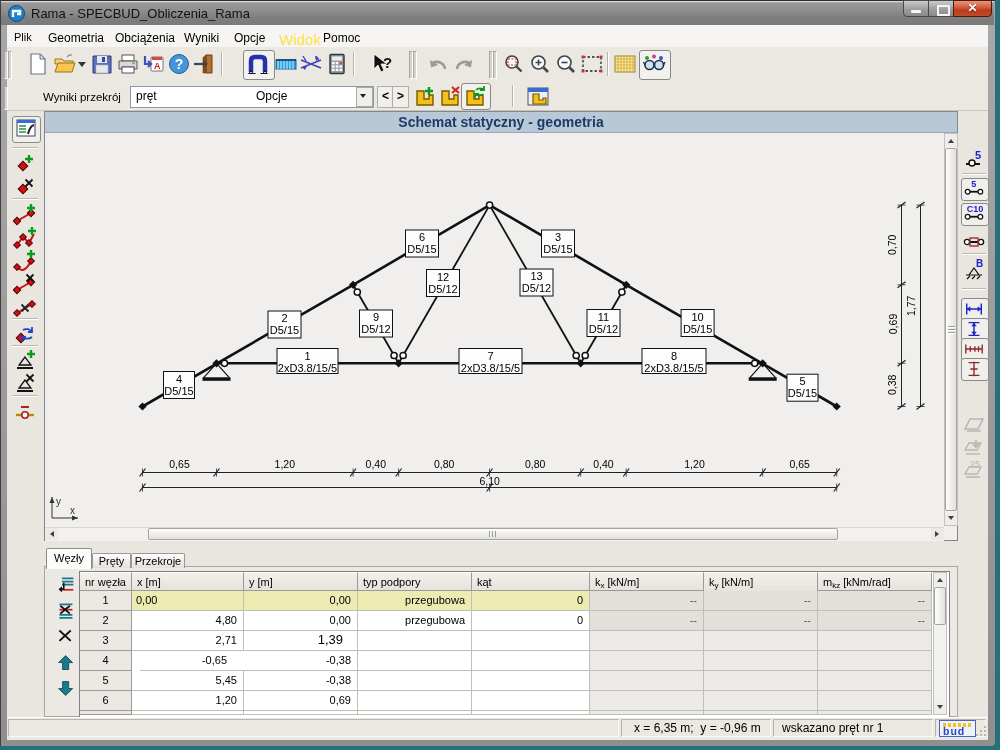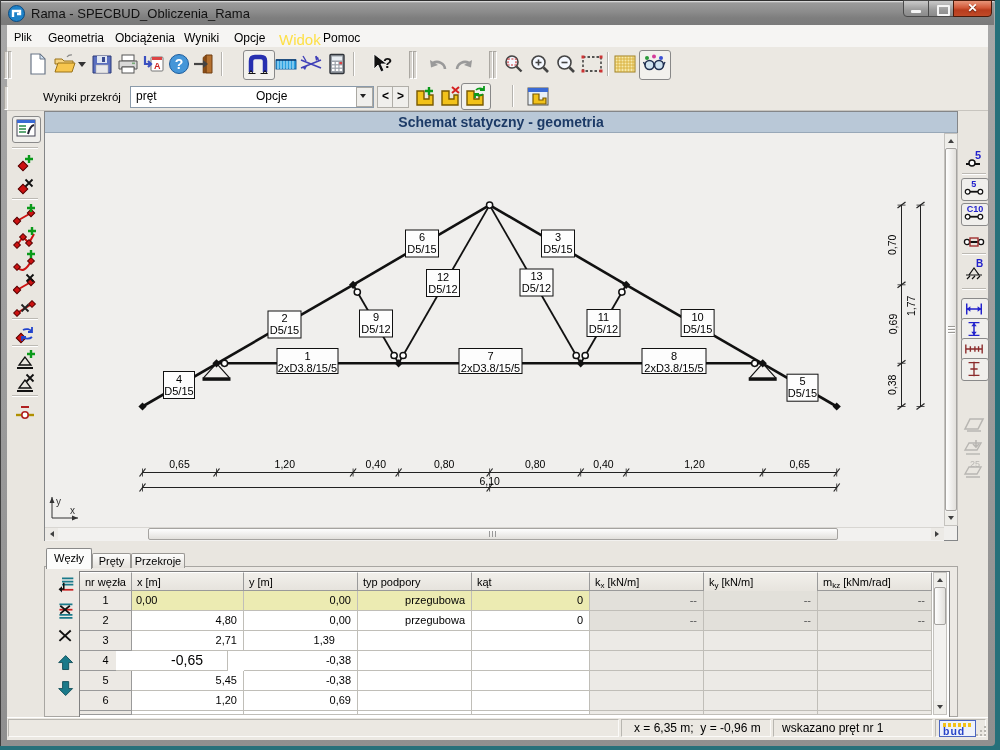--- a/index.html
+++ b/index.html
@@ -526,28 +526,28 @@
 <div style="position:absolute;left:80px;top:611px;width:52px;height:20px;background:#ece9e4;border-right:1px solid #9a9a9a;border-bottom:1px solid #9a9a9a;font-size:11px;color:#000;text-align:center;;line-height:18px;box-sizing:border-box;overflow:hidden">2</div>
 <div style="position:absolute;left:132px;top:611px;width:112px;height:20px;background:#fff;border-right:1px solid #c0beb8;border-bottom:1px solid #c0beb8;font-size:11px;color:#000;text-align:right;padding-right:6px;line-height:18px;box-sizing:border-box;overflow:hidden">4,80</div>
 <div style="position:absolute;left:244px;top:611px;width:114px;height:20px;background:#fff;border-right:1px solid #c0beb8;border-bottom:1px solid #c0beb8;font-size:11px;color:#000;text-align:right;padding-right:6px;line-height:18px;box-sizing:border-box;overflow:hidden">0,00</div>
 <div style="position:absolute;left:358px;top:611px;width:114px;height:20px;background:#fff;border-right:1px solid #c0beb8;border-bottom:1px solid #c0beb8;font-size:11px;color:#000;text-align:right;padding-right:6px;line-height:18px;box-sizing:border-box;overflow:hidden">przegubowa</div>
 <div style="position:absolute;left:472px;top:611px;width:118px;height:20px;background:#fff;border-right:1px solid #c0beb8;border-bottom:1px solid #c0beb8;font-size:11px;color:#000;text-align:right;padding-right:6px;line-height:18px;box-sizing:border-box;overflow:hidden">0</div>
 <div style="position:absolute;left:590px;top:611px;width:114px;height:20px;background:#e2e0da;border-right:1px solid #c0beb8;border-bottom:1px solid #c0beb8;font-size:11px;color:#555;text-align:right;padding-right:6px;line-height:18px;box-sizing:border-box;overflow:hidden">--</div>
 <div style="position:absolute;left:704px;top:611px;width:114px;height:20px;background:#e2e0da;border-right:1px solid #c0beb8;border-bottom:1px solid #c0beb8;font-size:11px;color:#555;text-align:right;padding-right:6px;line-height:18px;box-sizing:border-box;overflow:hidden">--</div>
 <div style="position:absolute;left:818px;top:611px;width:114px;height:20px;background:#e2e0da;border-right:1px solid #c0beb8;border-bottom:1px solid #c0beb8;font-size:11px;color:#555;text-align:right;padding-right:6px;line-height:18px;box-sizing:border-box;overflow:hidden">--</div>
 <div style="position:absolute;left:80px;top:631px;width:52px;height:20px;background:#ece9e4;border-right:1px solid #9a9a9a;border-bottom:1px solid #9a9a9a;font-size:11px;color:#000;text-align:center;;line-height:18px;box-sizing:border-box;overflow:hidden">3</div>
 <div style="position:absolute;left:132px;top:631px;width:112px;height:20px;background:#fff;border-right:1px solid #c0beb8;border-bottom:1px solid #c0beb8;font-size:11px;color:#000;text-align:right;padding-right:6px;line-height:18px;box-sizing:border-box;overflow:hidden">2,71</div>
-<div style="position:absolute;left:244px;top:631px;width:114px;height:20px;background:#fff;border-right:1px solid #c0beb8;border-bottom:1px solid #c0beb8;font-size:11px;color:#000;text-align:right;padding-right:22px;line-height:18px;box-sizing:border-box;overflow:hidden">1,39</div>
+<div style="position:absolute;left:244px;top:631px;width:114px;height:20px;background:#fff;border-right:1px solid #c0beb8;border-bottom:1px solid #c0beb8;font-size:13px;color:#000;text-align:right;padding-right:14px;line-height:18px;box-sizing:border-box;overflow:hidden">1,39</div>
 <div style="position:absolute;left:358px;top:631px;width:114px;height:20px;background:#fff;border-right:1px solid #c0beb8;border-bottom:1px solid #c0beb8;font-size:11px;color:#000;text-align:right;padding-right:6px;line-height:18px;box-sizing:border-box;overflow:hidden"></div>
 <div style="position:absolute;left:472px;top:631px;width:118px;height:20px;background:#fff;border-right:1px solid #c0beb8;border-bottom:1px solid #c0beb8;font-size:11px;color:#000;text-align:right;padding-right:6px;line-height:18px;box-sizing:border-box;overflow:hidden"></div>
 <div style="position:absolute;left:590px;top:631px;width:114px;height:20px;background:#eceae6;border-right:1px solid #c0beb8;border-bottom:1px solid #c0beb8;font-size:11px;color:#555;text-align:right;padding-right:6px;line-height:18px;box-sizing:border-box;overflow:hidden"></div>
 <div style="position:absolute;left:704px;top:631px;width:114px;height:20px;background:#eceae6;border-right:1px solid #c0beb8;border-bottom:1px solid #c0beb8;font-size:11px;color:#555;text-align:right;padding-right:6px;line-height:18px;box-sizing:border-box;overflow:hidden"></div>
 <div style="position:absolute;left:818px;top:631px;width:114px;height:20px;background:#eceae6;border-right:1px solid #c0beb8;border-bottom:1px solid #c0beb8;font-size:11px;color:#555;text-align:right;padding-right:6px;line-height:18px;box-sizing:border-box;overflow:hidden"></div>
 <div style="position:absolute;left:80px;top:651px;width:52px;height:20px;background:#ece9e4;border-right:1px solid #9a9a9a;border-bottom:1px solid #9a9a9a;font-size:11px;color:#000;text-align:center;;line-height:18px;box-sizing:border-box;overflow:hidden">4</div>
-<div style="position:absolute;left:116px;top:651px;width:112px;height:20px;background:#fff;border-right:1px solid #c0beb8;border-bottom:1px solid #c0beb8;font-size:14px;color:#000;text-align:right;padding-right:24px;line-height:18px;box-sizing:border-box;overflow:hidden">-0,65</div>
+<div style="position:absolute;left:140px;top:651px;width:112px;height:20px;background:#fff;border-right:1px solid #c0beb8;border-bottom:1px solid #c0beb8;font-size:11px;color:#000;text-align:right;padding-right:24px;line-height:18px;box-sizing:border-box;overflow:hidden">-0,65</div>
 <div style="position:absolute;left:244px;top:651px;width:114px;height:20px;background:#fff;border-right:1px solid #c0beb8;border-bottom:1px solid #c0beb8;font-size:11px;color:#000;text-align:right;padding-right:6px;line-height:18px;box-sizing:border-box;overflow:hidden">-0,38</div>
 <div style="position:absolute;left:358px;top:651px;width:114px;height:20px;background:#fff;border-right:1px solid #c0beb8;border-bottom:1px solid #c0beb8;font-size:11px;color:#000;text-align:right;padding-right:6px;line-height:18px;box-sizing:border-box;overflow:hidden"></div>
 <div style="position:absolute;left:472px;top:651px;width:118px;height:20px;background:#fff;border-right:1px solid #c0beb8;border-bottom:1px solid #c0beb8;font-size:11px;color:#000;text-align:right;padding-right:6px;line-height:18px;box-sizing:border-box;overflow:hidden"></div>
 <div style="position:absolute;left:590px;top:651px;width:114px;height:20px;background:#eceae6;border-right:1px solid #c0beb8;border-bottom:1px solid #c0beb8;font-size:11px;color:#555;text-align:right;padding-right:6px;line-height:18px;box-sizing:border-box;overflow:hidden"></div>
 <div style="position:absolute;left:704px;top:651px;width:114px;height:20px;background:#eceae6;border-right:1px solid #c0beb8;border-bottom:1px solid #c0beb8;font-size:11px;color:#555;text-align:right;padding-right:6px;line-height:18px;box-sizing:border-box;overflow:hidden"></div>
 <div style="position:absolute;left:818px;top:651px;width:114px;height:20px;background:#eceae6;border-right:1px solid #c0beb8;border-bottom:1px solid #c0beb8;font-size:11px;color:#555;text-align:right;padding-right:6px;line-height:18px;box-sizing:border-box;overflow:hidden"></div>
 <div style="position:absolute;left:80px;top:671px;width:52px;height:20px;background:#ece9e4;border-right:1px solid #9a9a9a;border-bottom:1px solid #9a9a9a;font-size:11px;color:#000;text-align:center;;line-height:18px;box-sizing:border-box;overflow:hidden">5</div>
 <div style="position:absolute;left:132px;top:671px;width:112px;height:20px;background:#fff;border-right:1px solid #c0beb8;border-bottom:1px solid #c0beb8;font-size:11px;color:#000;text-align:right;padding-right:6px;line-height:18px;box-sizing:border-box;overflow:hidden">5,45</div>
 <div style="position:absolute;left:244px;top:671px;width:114px;height:20px;background:#fff;border-right:1px solid #c0beb8;border-bottom:1px solid #c0beb8;font-size:11px;color:#000;text-align:right;padding-right:6px;line-height:18px;box-sizing:border-box;overflow:hidden">-0,38</div>
 <div style="position:absolute;left:358px;top:671px;width:114px;height:20px;background:#fff;border-right:1px solid #c0beb8;border-bottom:1px solid #c0beb8;font-size:11px;color:#000;text-align:right;padding-right:6px;line-height:18px;box-sizing:border-box;overflow:hidden"></div>

